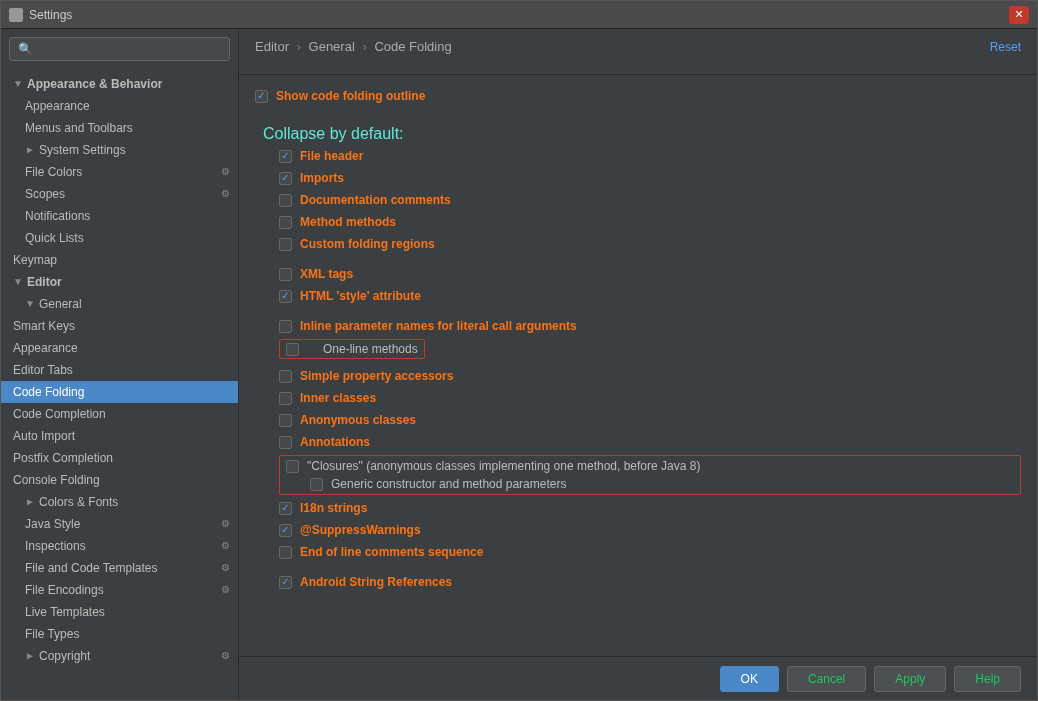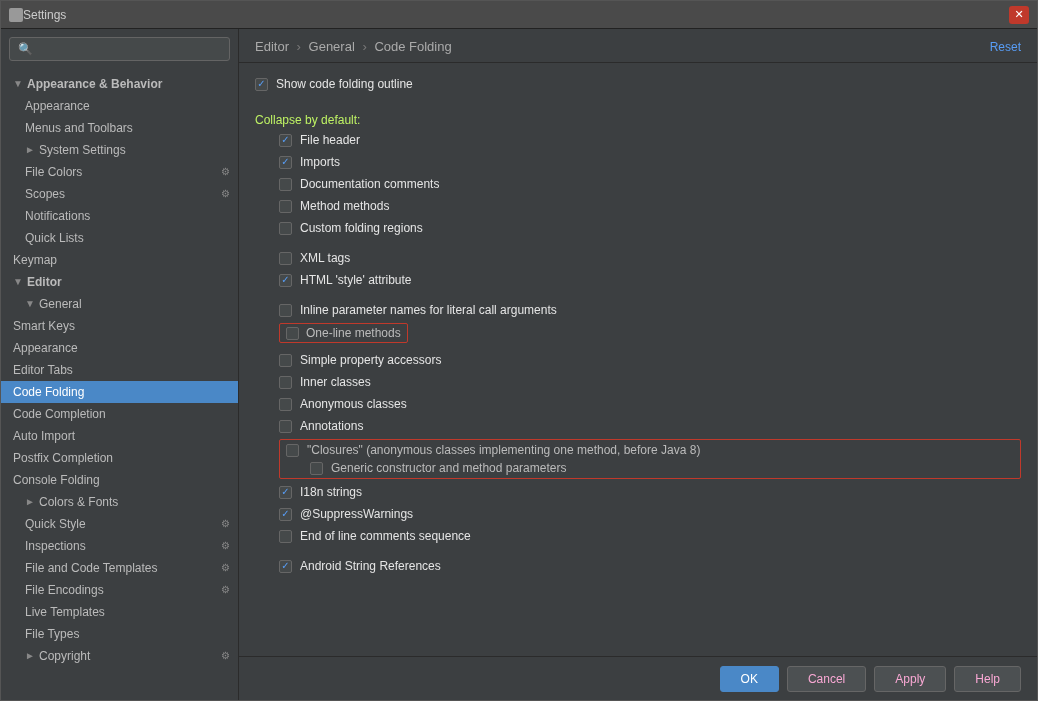--- a/index.html
+++ b/index.html
@@ -25,21 +25,21 @@
       height: 28px;
       display: flex;
       align-items: center;
       padding: 0 8px;
       justify-content: space-between;
       border-bottom: 1px solid #222;
     }
     .title-bar-left {
       display: flex;
       align-items: center;
-      gap: 0;
+      gap: 6px;
     }
     .title-icon {
       width: 14px;
       height: 14px;
       background: #999;
       border-radius: 2px;
     }
     .title-text {
       color: #ccc;
       font-size: 12px;
@@ -131,21 +131,21 @@
       padding-right: 8px;
     }
     .panel {
       flex: 1;
       display: flex;
       flex-direction: column;
       background: #3c3f41;
       overflow: hidden;
     }
     .panel-header {
-      padding: 10px 16px 8px 16px;
+      padding: 10px 16px 20px 16px;
       border-bottom: 1px solid #2b2b2b;
       display: flex;
       justify-content: space-between;
       align-items: center;
     }
     .breadcrumb {
       color: #aaaaaa;
       font-size: 13px;
     }
     .breadcrumb-sep { color: #777; margin: 0 4px; }
@@ -161,46 +161,47 @@
       padding: 12px 16px;
     }
     .checkbox-row {
       display: flex;
       align-items: center;
       gap: 8px;
       margin-bottom: 4px;
       padding: 2px 0;
     }
     .checkbox-row label {
-      color: #e5e5e5;
+      color: #f97316;
       font-size: 12px;
       cursor: pointer;
+      font-weight: bold;
     }
     .cb {
       width: 13px;
       height: 13px;
       background: #45494a;
       border: 1px solid #666;
       border-radius: 2px;
       display: inline-flex;
       align-items: center;
       justify-content: center;
       flex-shrink: 0;
       cursor: pointer;
     }
     .cb.checked::after {
       content: "✓";
       color: #589df6;
       font-size: 10px;
       line-height: 1;
     }
     .section-label {
-      color: #bef264;
-      font-size: 12px;
-      margin: 8px 0 4px 0;
+      color: #5eead4;
+      font-size: 16px;
+      margin: 8px 0 4px 8px;
     }
     .indent { margin-left: 24px; }
     .highlighted-row {
       border: 1.5px solid #c0392b;
       border-radius: 2px;
       padding: 2px 4px;
       display: flex;
       align-items: center;
       gap: 8px;
       margin-bottom: 4px;
@@ -217,21 +218,21 @@
       align-items: center;
       justify-content: flex-end;
       padding: 0 16px;
       gap: 8px;
     }
     .btn {
       padding: 5px 20px;
       border-radius: 3px;
       border: 1px solid #666;
       background: #4c5052;
-      color: #f9a8d4;
+      color: #22c55e;
       font-size: 12px;
       cursor: pointer;
     }
     .btn-ok {
       background: #4a88c7;
       border-color: #4a88c7;
       color: white;
     }
     .separator { height: 8px; }
   </style>
@@ -322,21 +323,21 @@
         </div>
         <div class="tree-item tree-indent-2">
           <span>Console Folding</span>
         </div>
 
         <div class="tree-item tree-indent-1">
           <span class="tree-arrow">►</span>
           <span>Colors &amp; Fonts</span>
         </div>
         <div class="tree-item tree-indent-1">
-          <span>Quick Style</span>
+          <span>Java Style</span>
           <span class="tree-icon-gear">⚙</span>
         </div>
         <div class="tree-item tree-indent-1">
           <span>Inspections</span>
           <span class="tree-icon-gear">⚙</span>
         </div>
         <div class="tree-item tree-indent-1">
           <span>File and Code Templates</span>
           <span class="tree-icon-gear">⚙</span>
         </div>
@@ -418,21 +419,21 @@
         </div>
 
         <div class="separator"></div>
 
         <div class="checkbox-row indent">
           <div class="cb"></div>
           <label>Inline parameter names for literal call arguments</label>
         </div>
 
         <div style="margin-left:24px; margin-bottom:4px;">
-          <div class="highlighted-row" style="border:1.5px solid #c0392b; border-radius:2px; display:inline-flex; align-items:center; gap:7px; padding:2px 6px;">
+          <div class="highlighted-row" style="border:1.5px solid #c0392b; border-radius:2px; display:inline-flex; align-items:center; gap:24px; padding:2px 6px;">
             <div class="cb"></div>
             <label>One-line methods</label>
           </div>
         </div>
 
         <div class="checkbox-row indent">
           <div class="cb"></div>
           <label>Simple property accessors</label>
         </div>
 

